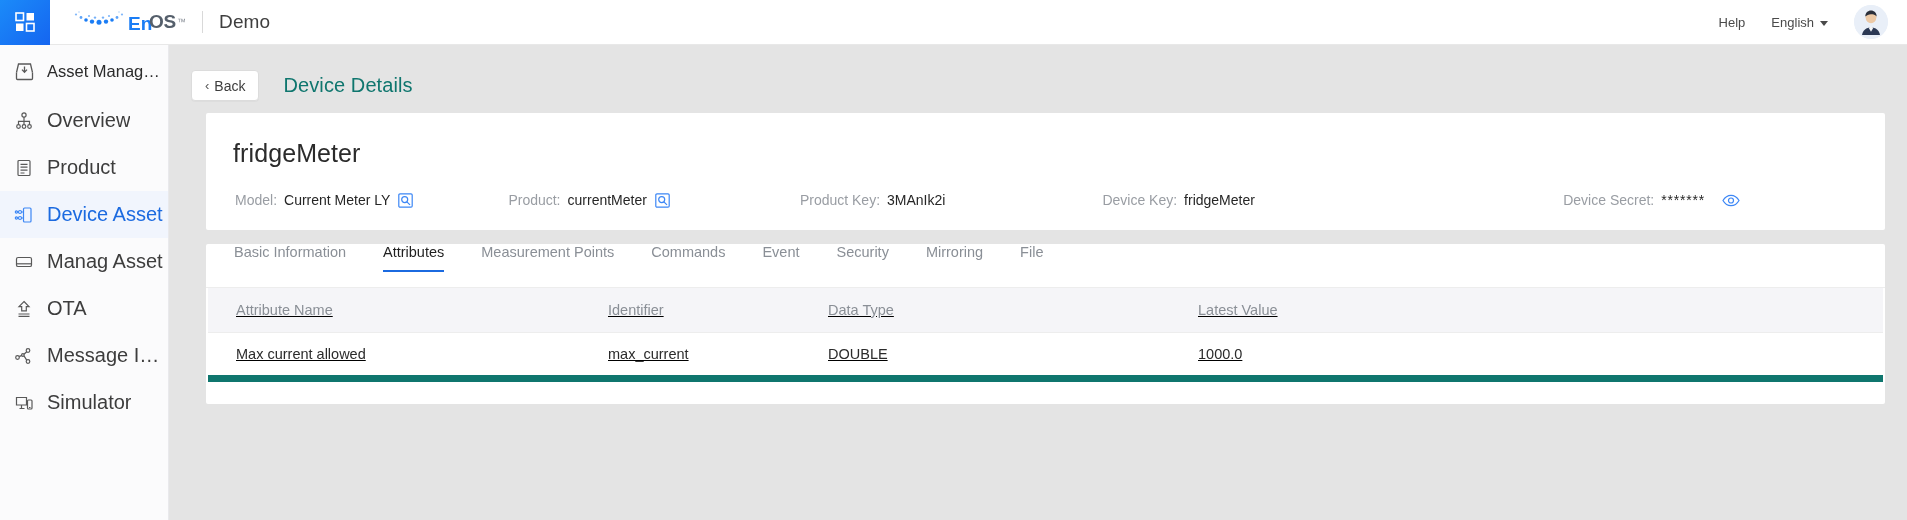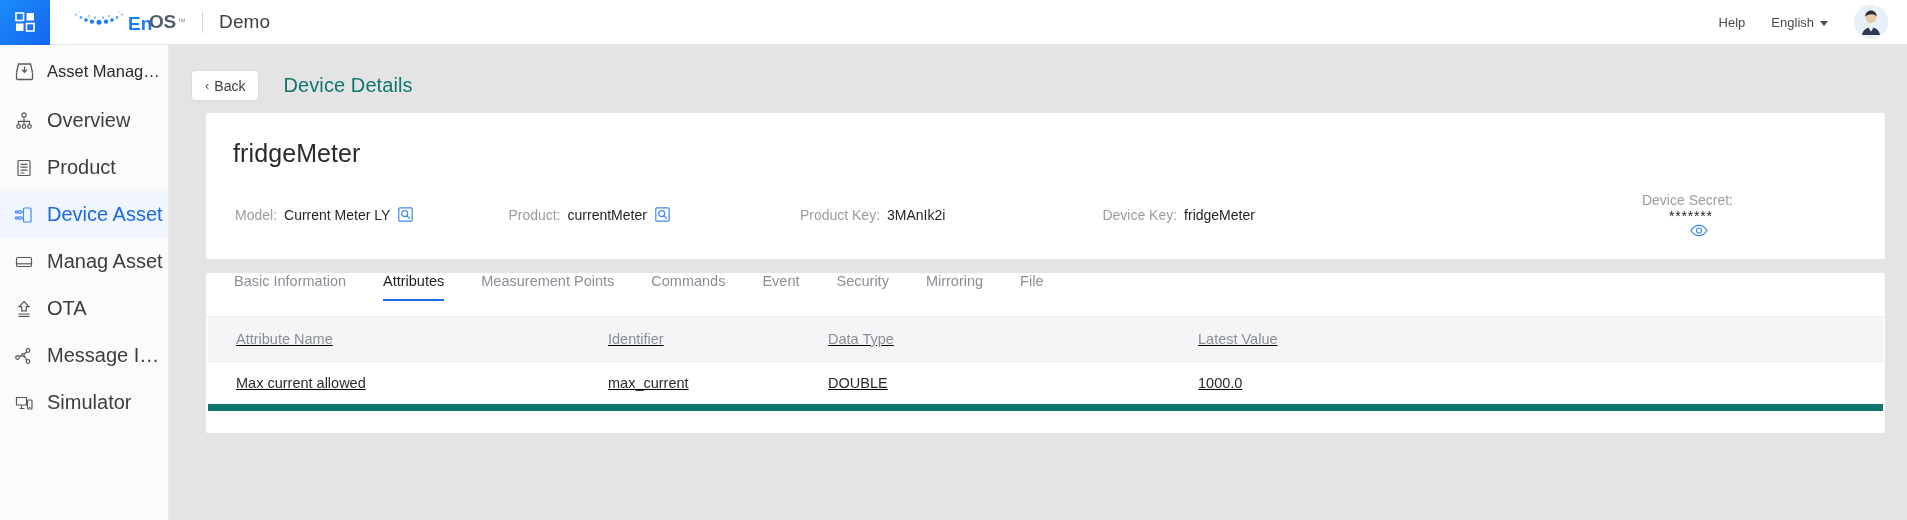--- a/index.html
+++ b/index.html
@@ -135,21 +135,21 @@
   .meta-label { font-size: 14px; color: #999da3; margin-right: 7px; }
   .meta-value { font-size: 14px; color: #262626; }
   .meta-icon-btn {
     margin-left: 8px; cursor: pointer;
     display: inline-flex; align-items: center;
   }
   .m-model  { margin-left: 2px; }
   .m-prod   { margin-left: 95px; }
   .m-pkey   { margin-left: 130px; }
   .m-dkey   { margin-left: 157px; }
-  .m-secret { margin-left: auto; margin-right: 118px; flex-direction: column; }
+  .m-secret { margin-left: auto; margin-right: 118px; }
   .secret-dots { font-size: 14px; color: #262626; letter-spacing: .8px; }
 
   .card.tabcard { margin-top: 14px; padding: 0; height: 160px; }
   .tabs {
     display: flex; align-items: flex-start;
     height: 44px; padding: 0 0 0 28px;
     border-bottom: 1px solid #ededed;
   }
   .tab {
     font-size: 14.5px; color: #8a8f96; cursor: pointer;

